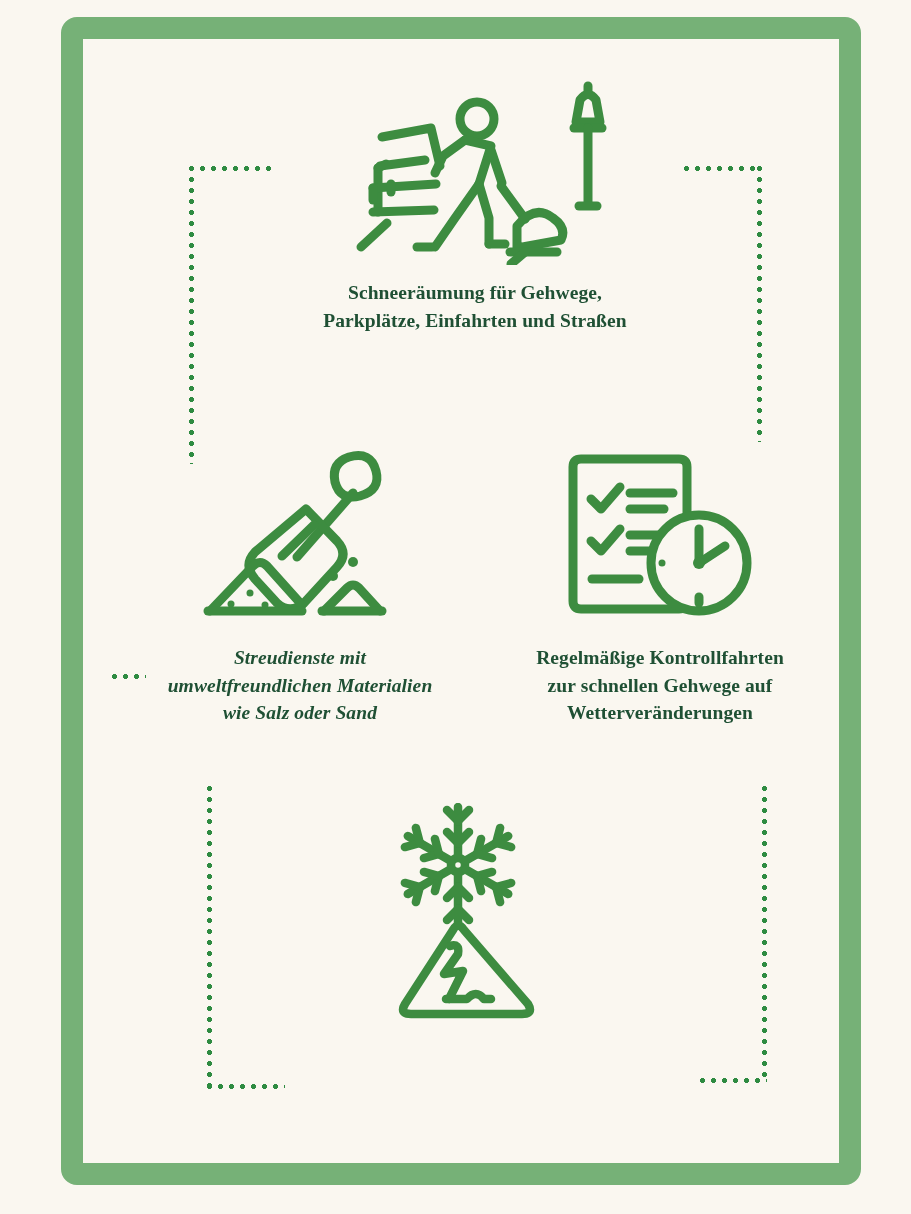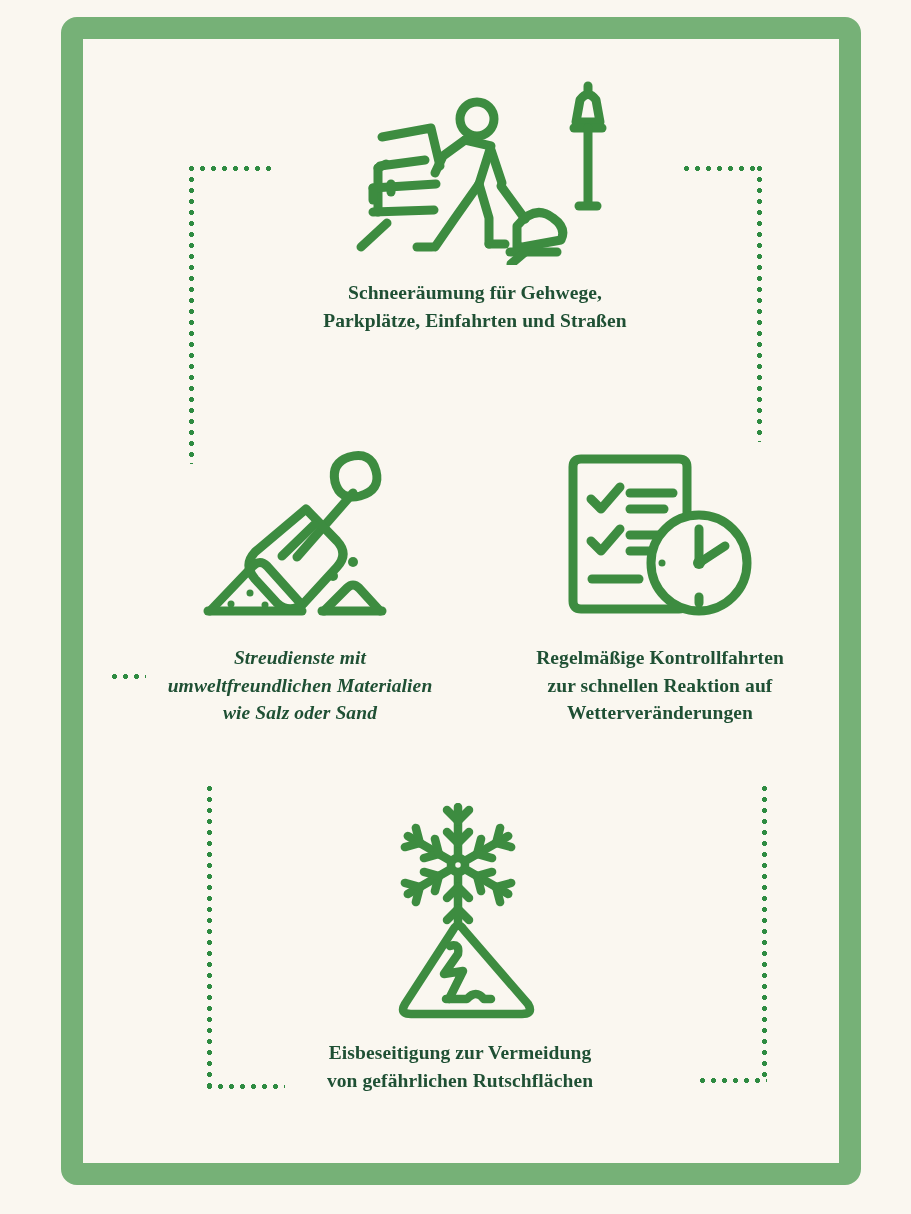--- a/index.html
+++ b/index.html
@@ -219,21 +219,21 @@
 
         <path d="M139 118 L139 84"></path>
         <path d="M139 118 L165 101"></path>
         <circle cx="139" cy="118" r="6" fill="#3d8c40" stroke="none"></circle>
 
         <path d="M139 152 L139 158"></path>
         <circle cx="102" cy="118" r="3.5" fill="#3d8c40" stroke="none"></circle>
       </svg>
     </div>
     <div class="caption">Regelmäßige Kontrollfahrten
-zur schnellen Reaktion auf
+zur schnellen Gehwege auf
 Wetterveränderungen</div>
   </div>
 
   <div class="card card-ice">
     <div class="icon-wrap">
       <svg width="160" height="222" viewBox="0 0 160 222" fill="none" stroke="#3d8c40" stroke-width="8.5" stroke-linecap="round" stroke-linejoin="round">
 
         <g transform="translate(78,62)">
 
           <circle cx="0" cy="0" r="7"></circle>
@@ -281,17 +281,15 @@
             <path d="M0 -44 L11 -55"></path>
           </g>
         </g>
 
         <path d="M73 127 q5 -9 11 0 L148 201 q6 10 -6 10 L31 211 q-12 0 -6 -10 Z"></path>
 
         <path d="M70 143 q10 -3 8 8 L64 171 L83 168 L69 196"></path>
         <path d="M66 196 L87 196 q9 -10 17 0 L111 196"></path>
       </svg>
     </div>
-    <div class="caption">Eisbeseitigung zur Vermeidung
-von gefährlichen Rutschflächen</div>
   </div>
 
 </div>
 
 </body></html>

